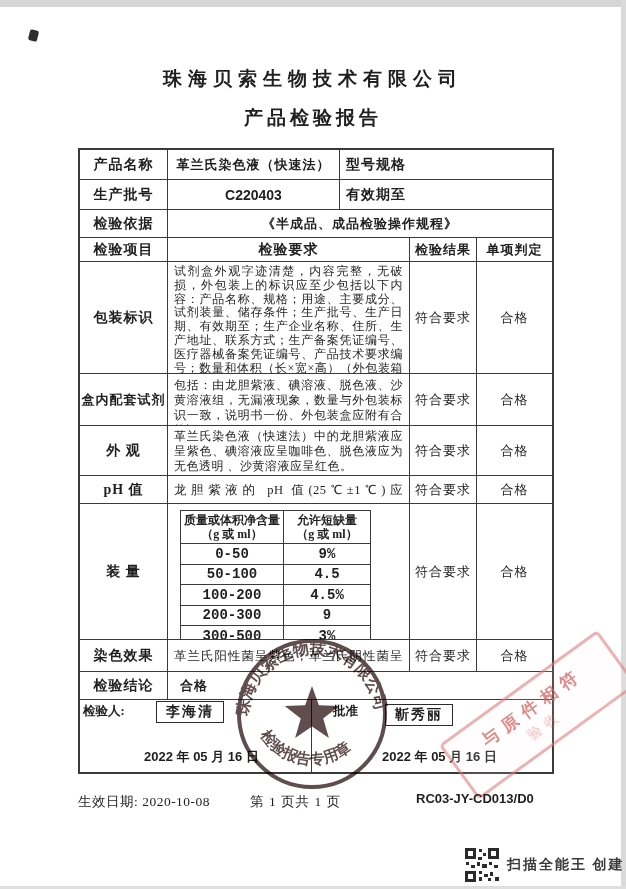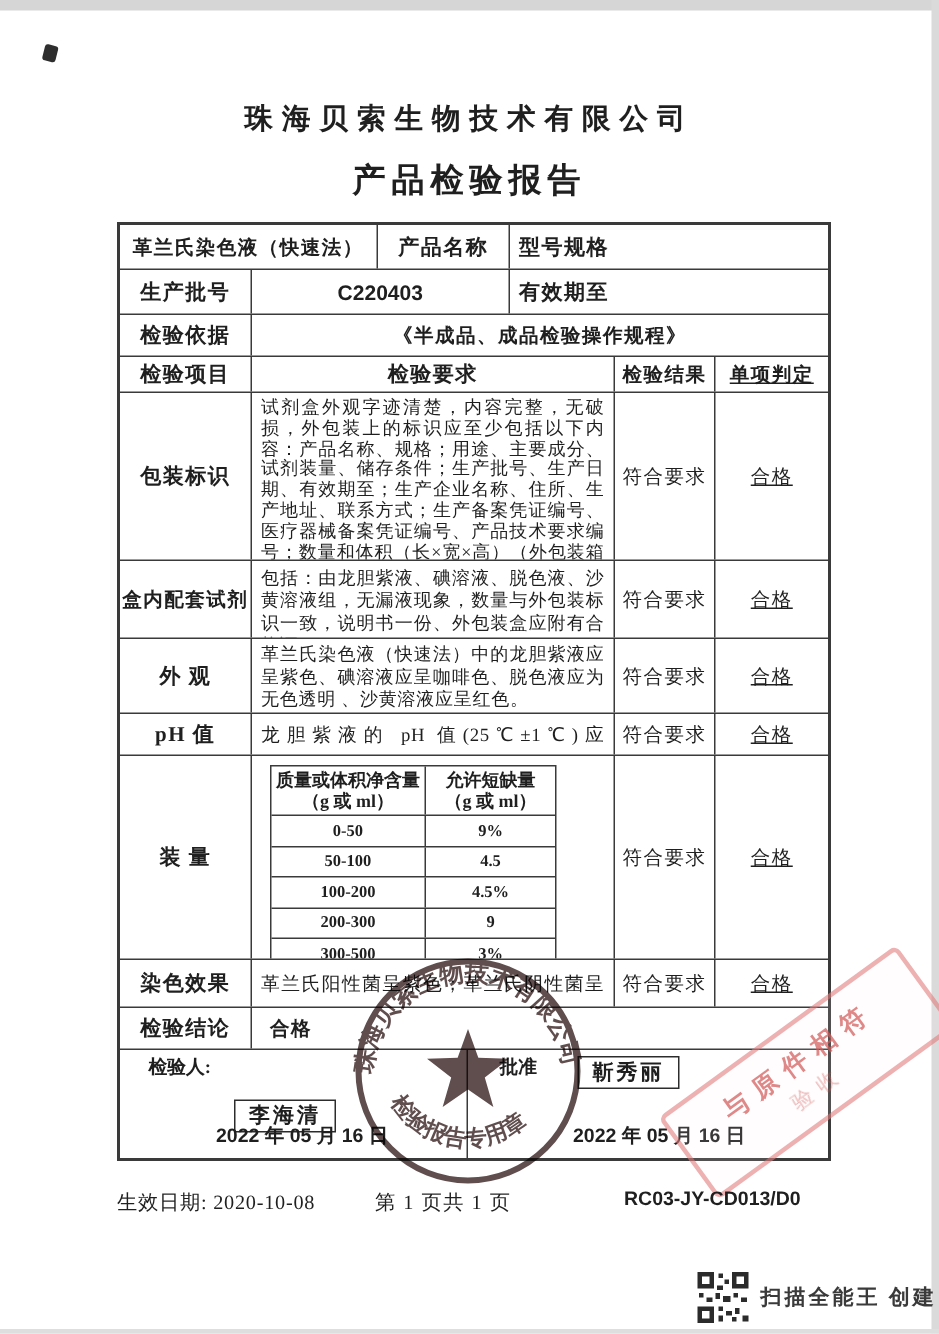--- a/index.html
+++ b/index.html
@@ -3,48 +3,48 @@
 <meta charset="utf-8">
 <style>
   html,body{margin:0;padding:0;}
   body{width:626px;height:889px;position:relative;background:#c9c9c9;overflow:hidden;}
   .page{position:absolute;inset:0;background:#ffffff;font-family:"Liberation Serif",serif;color:#1f1f1f;}
   .edge-top{position:absolute;top:0;left:0;right:0;height:7px;background:#d6d6d6;}
   .edge-right{position:absolute;top:0;right:0;bottom:0;width:5px;background:#dadada;}
   .edge-bottom{position:absolute;left:0;right:0;bottom:0;height:3px;background:#dedede;}
   .ink-mark{position:absolute;left:29px;top:30px;width:9px;height:11px;background:#2e2e2e;border-radius:2px;transform:rotate(14deg);}
   .title{position:absolute;top:66px;left:0;width:100%;text-align:center;font-size:19px;font-weight:bold;letter-spacing:6px;}
-  .subtitle{position:absolute;top:105px;left:0;width:100%;text-align:center;font-size:22px;font-weight:bold;letter-spacing:4px;}
+  .subtitle{position:absolute;top:105px;left:0;width:100%;text-align:center;font-size:19px;font-weight:bold;letter-spacing:4px;}
 
   .tbl{position:absolute;left:78px;top:148px;width:472px;border:2px solid #3a3a3a;box-sizing:content-box;}
   .row{display:flex;border-bottom:1.5px solid #3a3a3a;box-sizing:border-box;}
   .row:last-child{border-bottom:none;}
   .cell{border-right:1.5px solid #3a3a3a;box-sizing:border-box;display:flex;align-items:center;justify-content:center;text-align:center;overflow:hidden;}
   .cell:last-child{border-right:none;}
   .lbl{font-size:14px;font-weight:bold;letter-spacing:1px;}
   .val{font-family:"Liberation Sans",sans-serif;font-size:14px;font-weight:bold;}
   .req{display:block;justify-content:flex-start;text-align:justify;padding:3px 6px;font-size:12px;line-height:13.8px;letter-spacing:0.5px;}
   .small{font-size:13px;letter-spacing:1px;}
   .c88{width:88px;}.c172{width:172px;}.c72{width:72px;}.c140{width:140px;}
-  .c242{width:242px;}.c67{width:67px;}.c75{width:75px;text-decoration:underline;}.c384{width:384px;}
+  .c242{width:242px;}.c67{width:67px;}.c75{width:75px;}.c384{width:384px;}
 
   .vtbl{margin:6px 0 0 12px;border:1.5px solid #3a3a3a;width:189px;font-size:12px;}
   .vrow{display:flex;border-bottom:1.5px solid #3a3a3a;}
   .vrow:last-child{border-bottom:none;justify-content:flex-end;}
   .vcell{border-right:1.5px solid #3a3a3a;box-sizing:border-box;display:flex;flex-direction:column;align-items:center;justify-content:center;line-height:14px;}
   .vcell:last-child{border-right:none;}
   .vc1{width:103px;}.vc2{width:86px;}
   .vhead{height:32px;font-weight:bold;}
-  .vdata{height:19.5px;font-family:Liberation Serif, serif;font-weight:bold;font-size:11px;}
+  .vdata{height:19.5px;font-family:Liberation Mono, monospace;font-weight:bold;font-size:14px;}
 
   .signrow{position:relative;display:flex;}
   .signhalf{position:relative;box-sizing:border-box;}
   .sh-l{width:232px;border-right:1.5px solid #3a3a3a;}
   .sh-r{width:238.5px;}
-  .signlabel{position:absolute;left:19px;top:3px;font-size:12.5px;font-weight:bold;}
+  .signlabel{position:absolute;left:3px;top:3px;font-size:12.5px;font-weight:bold;}
   .namebox{position:absolute;border:1.5px solid #2c2c2c;padding:1px 9px;font-size:14px;font-weight:bold;letter-spacing:2px;background:#fff;}
   .signdate{position:absolute;font-size:13px;font-family:"Liberation Sans",sans-serif;font-weight:bold;}
 
   .seal{position:absolute;left:230px;top:632px;opacity:0.88;mix-blend-mode:multiply;}
   .copystamp{position:absolute;left:440px;top:681px;width:190px;height:62px;border:3px solid rgba(222,115,115,0.55);border-radius:5px;transform:rotate(-36deg);display:flex;flex-direction:column;align-items:center;justify-content:center;background:rgba(255,235,235,0.12);}
   .copystamp .l1{color:rgba(210,90,90,0.72);font-size:17px;font-weight:bold;letter-spacing:7px;}
   .copystamp .l2{color:rgba(210,90,90,0.40);font-size:14px;letter-spacing:6px;margin-top:2px;filter:blur(0.4px);}
 
   .footer{position:absolute;top:793px;left:0;width:100%;font-size:13.5px;}
   .f-left{position:absolute;left:78px;top:0;letter-spacing:0.5px;}
@@ -62,22 +62,22 @@
   <div class="edge-right"></div>
   <div class="edge-bottom"></div>
   <div class="ink-mark"></div>
 
   <div class="title">珠海贝索生物技术有限公司</div>
   <div class="subtitle">产品检验报告</div>
 
   <div class="tbl">
 
     <div class="row" style="height:30px">
+      <div class="cell c88 lbl">产品名称</div>
       <div class="cell c172 small" style="font-weight:bold">革兰氏染色液（快速法）</div>
-      <div class="cell c88 lbl">产品名称</div>
       <div class="cell c72 lbl">型号规格</div>
     </div>
 
     <div class="row" style="height:30px">
       <div class="cell c88 lbl">生产批号</div>
       <div class="cell c172 val">C220403</div>
       <div class="cell c72 lbl">有效期至</div>
     </div>
 
     <div class="row" style="height:28px">
@@ -168,21 +168,21 @@
     </div>
 
     <div class="row" style="height:28px">
       <div class="cell c88 lbl">检验结论</div>
       <div class="cell c384 small" style="justify-content:flex-start;padding-left:12px;font-weight:bold">合格</div>
     </div>
 
     <div class="row signrow" style="height:72px">
       <div class="signhalf sh-l">
         <div class="signlabel">检验人:</div>
-        <div class="namebox" style="left:76px;top:33px">李海清</div>
+        <div class="namebox" style="left:76px;top:1px">李海清</div>
         <div class="signdate" style="left:64px;top:48px">2022 年 05 月 16 日</div>
       </div>
       <div class="signhalf sh-r">
         <div class="signlabel" style="left:21px">批准</div>
         <div class="namebox" style="left:73px;top:4px">靳秀丽</div>
         <div class="signdate" style="left:70px;top:48px">2022 年 05 月 16 日</div>
       </div>
     </div>
   </div>
 

